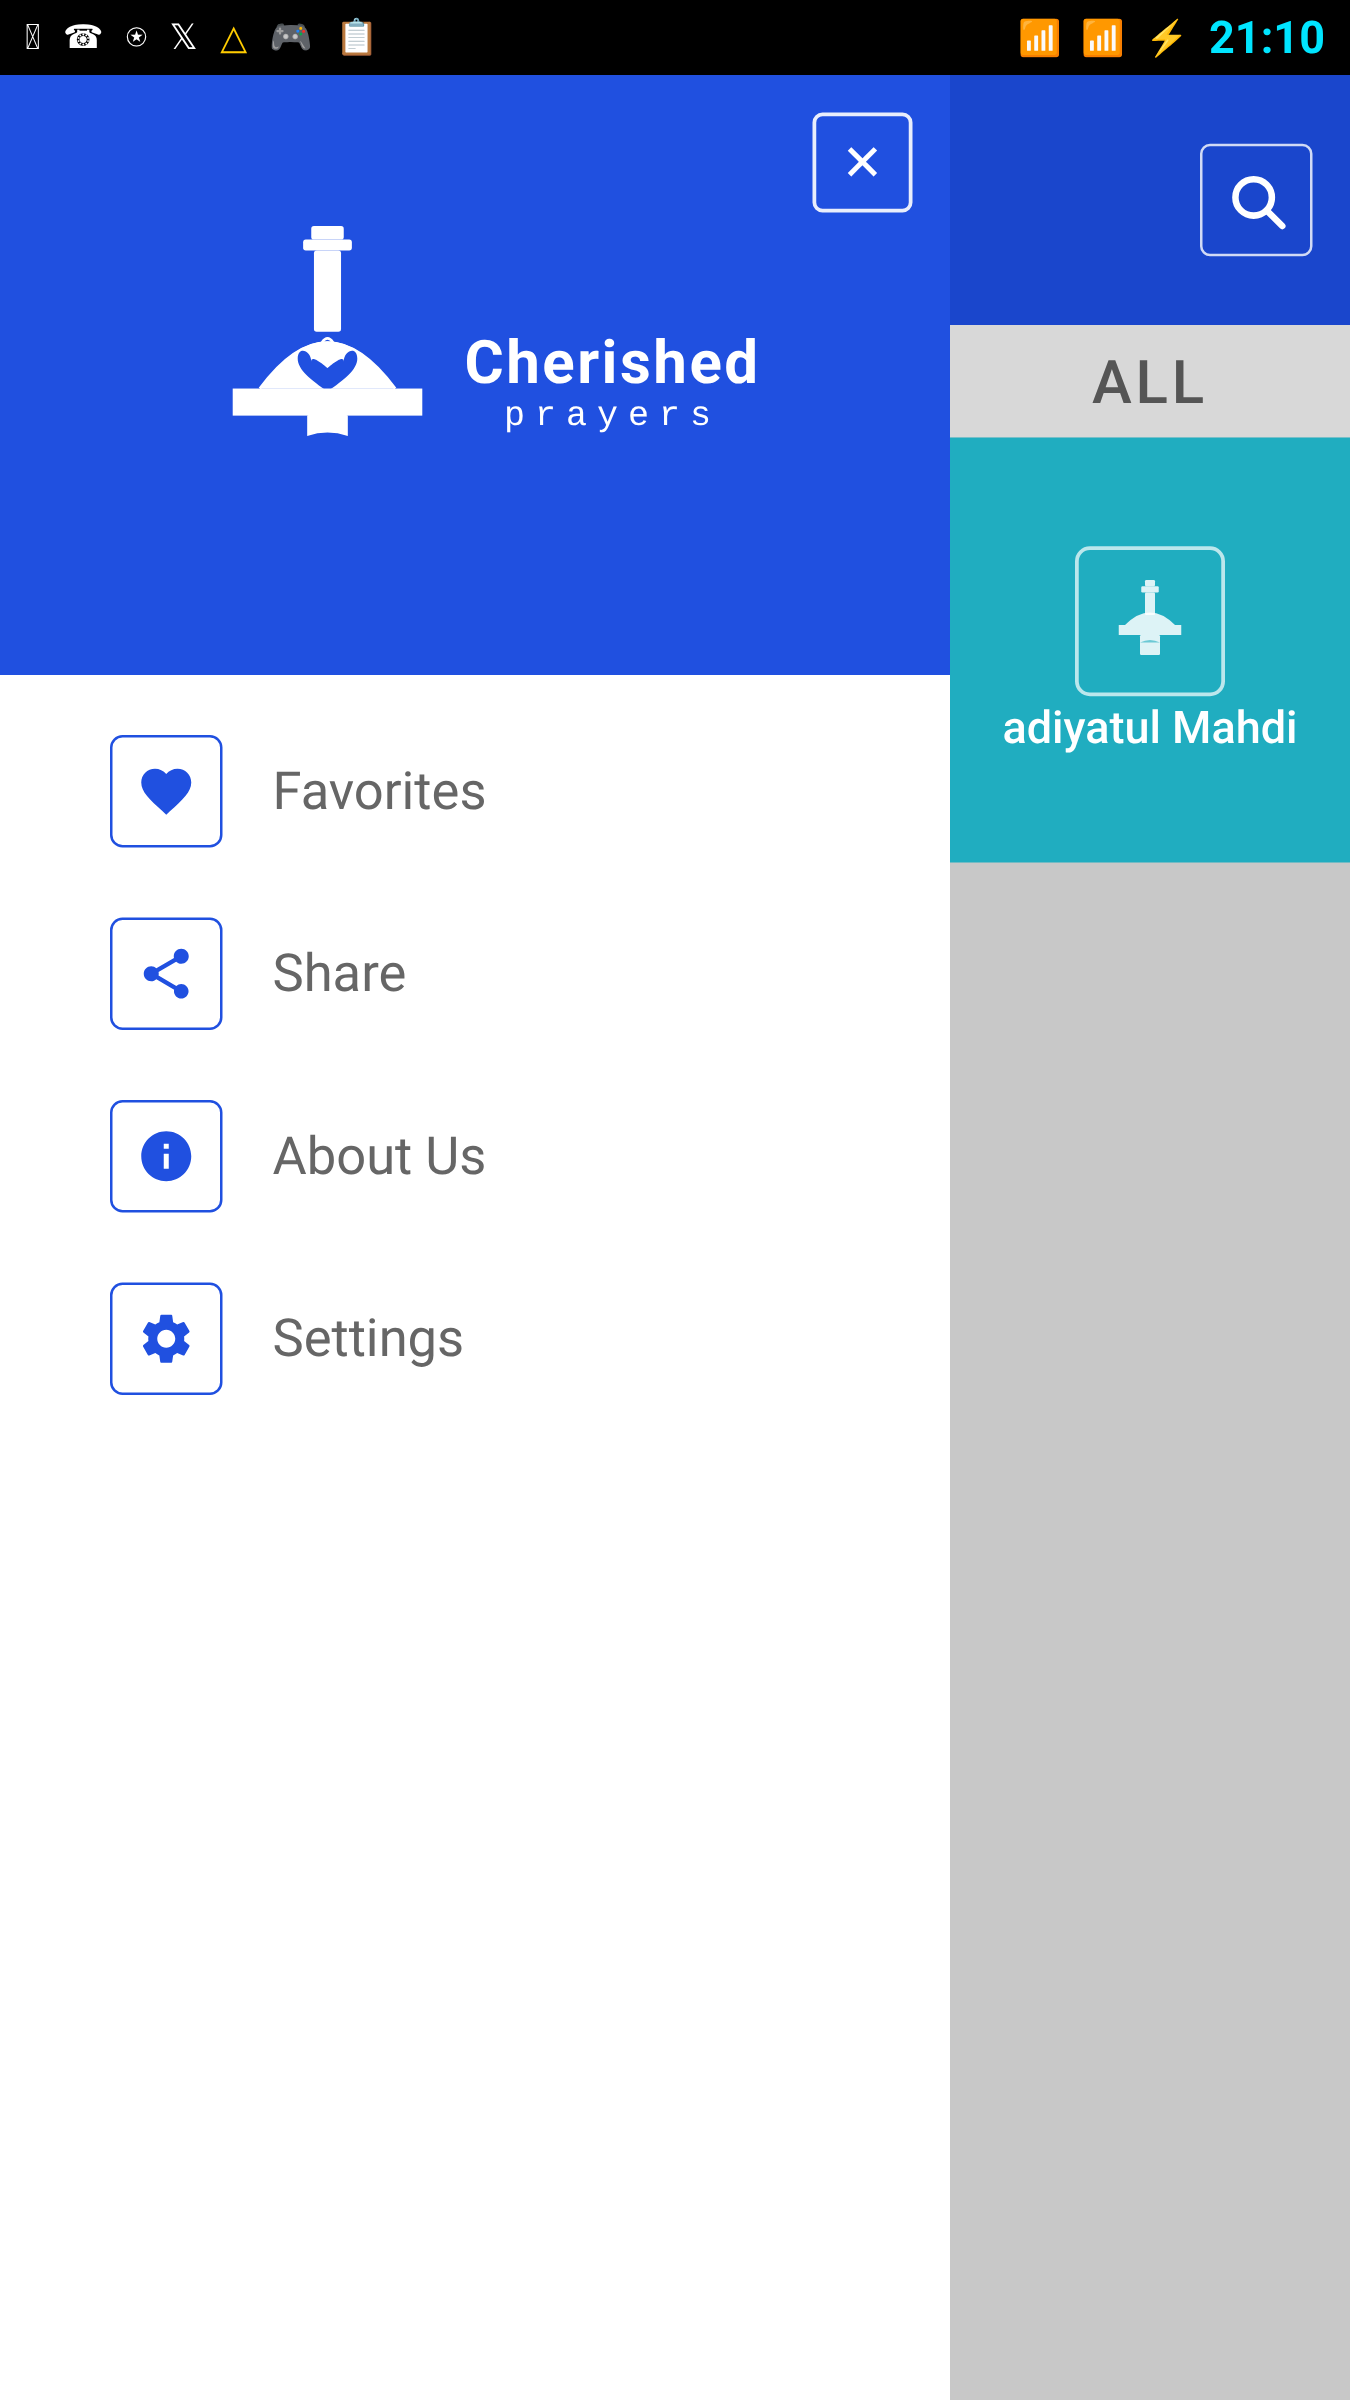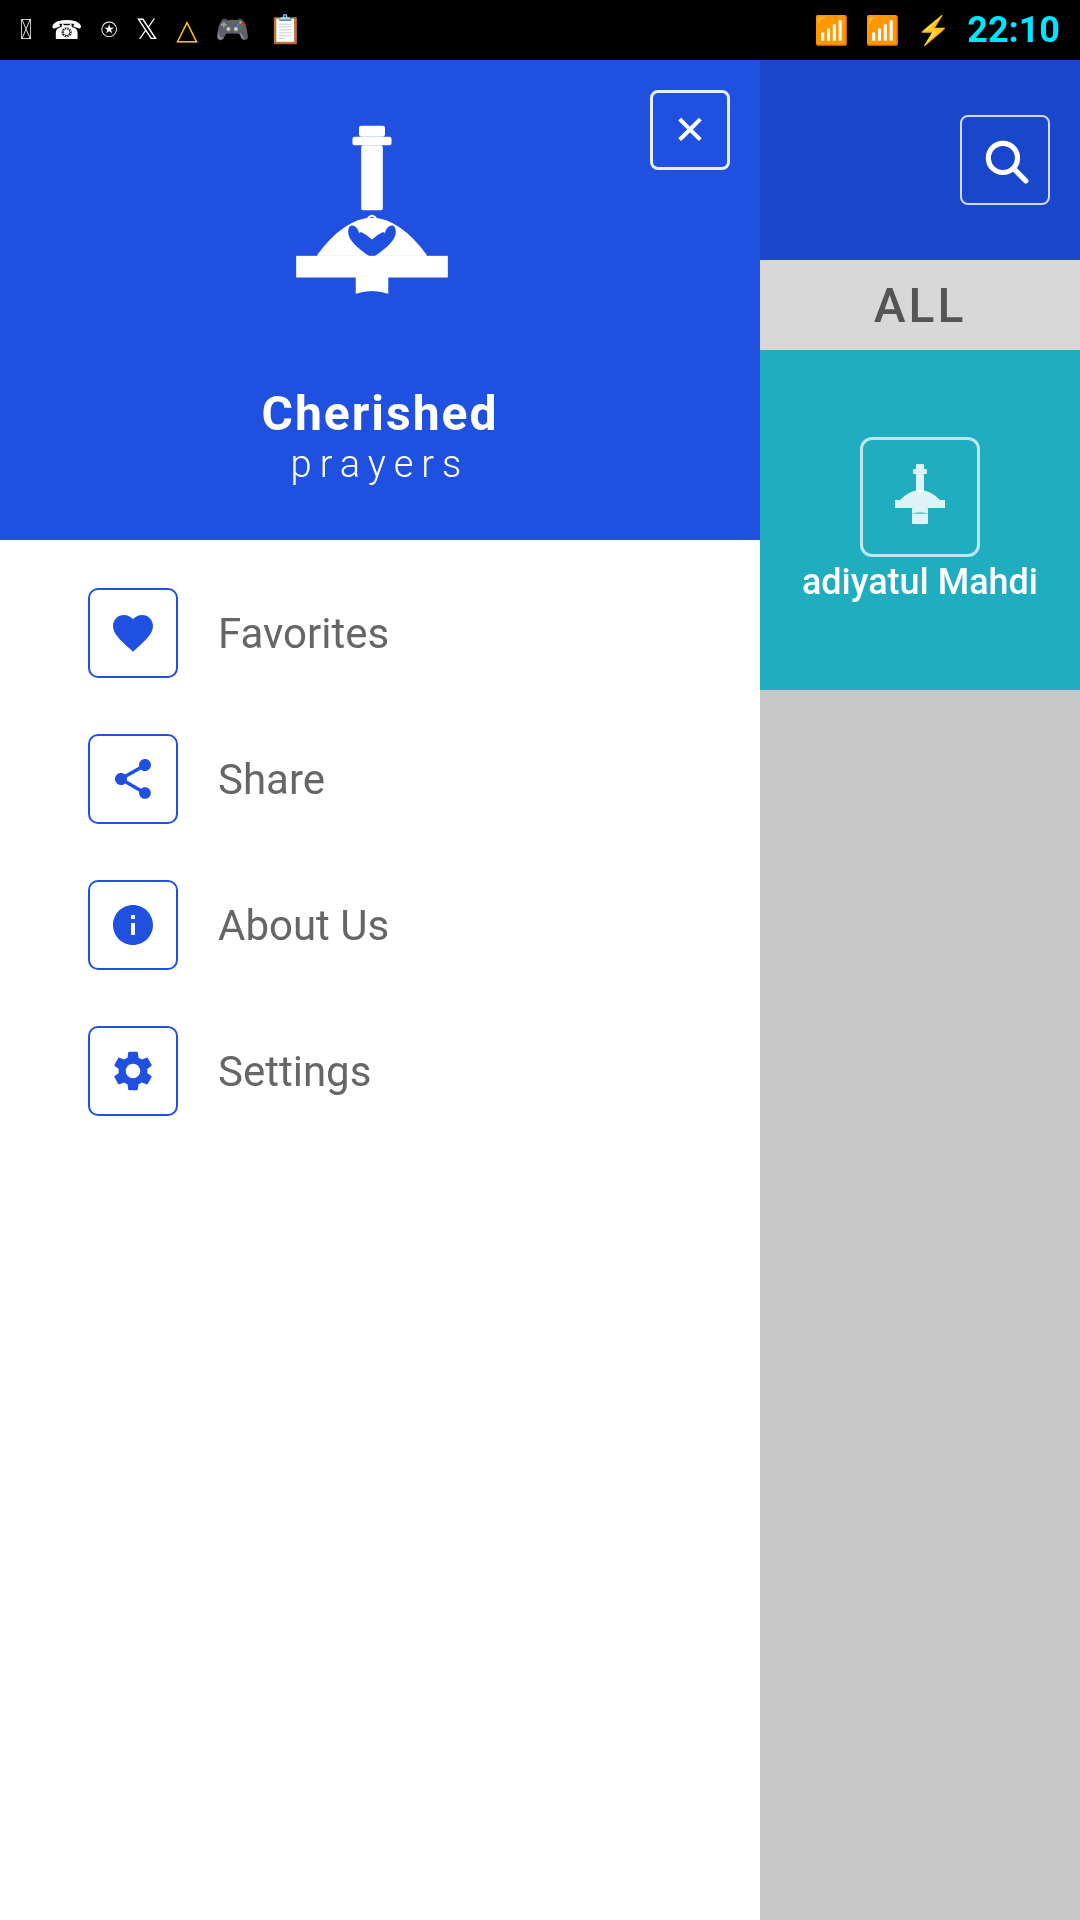--- a/index.html
+++ b/index.html
@@ -98,45 +98,46 @@
       display: flex;
       align-items: center;
       justify-content: center;
       cursor: pointer;
       color: #fff;
       font-size: 36px;
     }
 
     .logo-container {
       display: flex;
-      flex-direction: column;
-      align-items: flex-start;
+      flex-direction: row;
+      align-items: center;
     }
 
     .logo-svg {
       width: 220px;
       height: 260px;
     }
 
     .logo-text {
       color: #fff;
       text-align: center;
       margin-top: 10px;
     }
 
     .logo-text .cherished {
       font-size: 48px;
       font-weight: bold;
       letter-spacing: 2px;
     }
 
     .logo-text .prayers {
-      font-size: 38px;
+      font-size: 28px;
       letter-spacing: 8px;
       font-weight: 300;
+      font-family: Liberation Mono, monospace;
     }
 
     
     .menu-list {
       padding: 20px 0;
       margin-left: 48px;
     }
 
     .menu-item {
       display: flex;
@@ -271,21 +272,21 @@
     <span class="status-icon">⍟</span>
     <span class="status-icon">𝕏</span>
     <span class="status-icon" style="color:#ffcc00;">△</span>
     <span class="status-icon">🎮</span>
     <span class="status-icon">📋</span>
   </div>
   <div class="status-bar-right">
     <span class="wifi-icon" style="color:#00e5ff;">📶</span>
     <span class="signal-icon" style="color:#f44;">📶</span>
     <span class="battery-icon">⚡</span>
-    <span class="status-time">22:10</span>
+    <span class="status-time">21:10</span>
   </div>
 </div>
 
 <div class="main-layout">
 
   <div class="drawer">
 
     <div class="drawer-header">
       <div class="drawer-close-btn">
         <span style="font-size:40px; font-weight:300;">✕</span>

